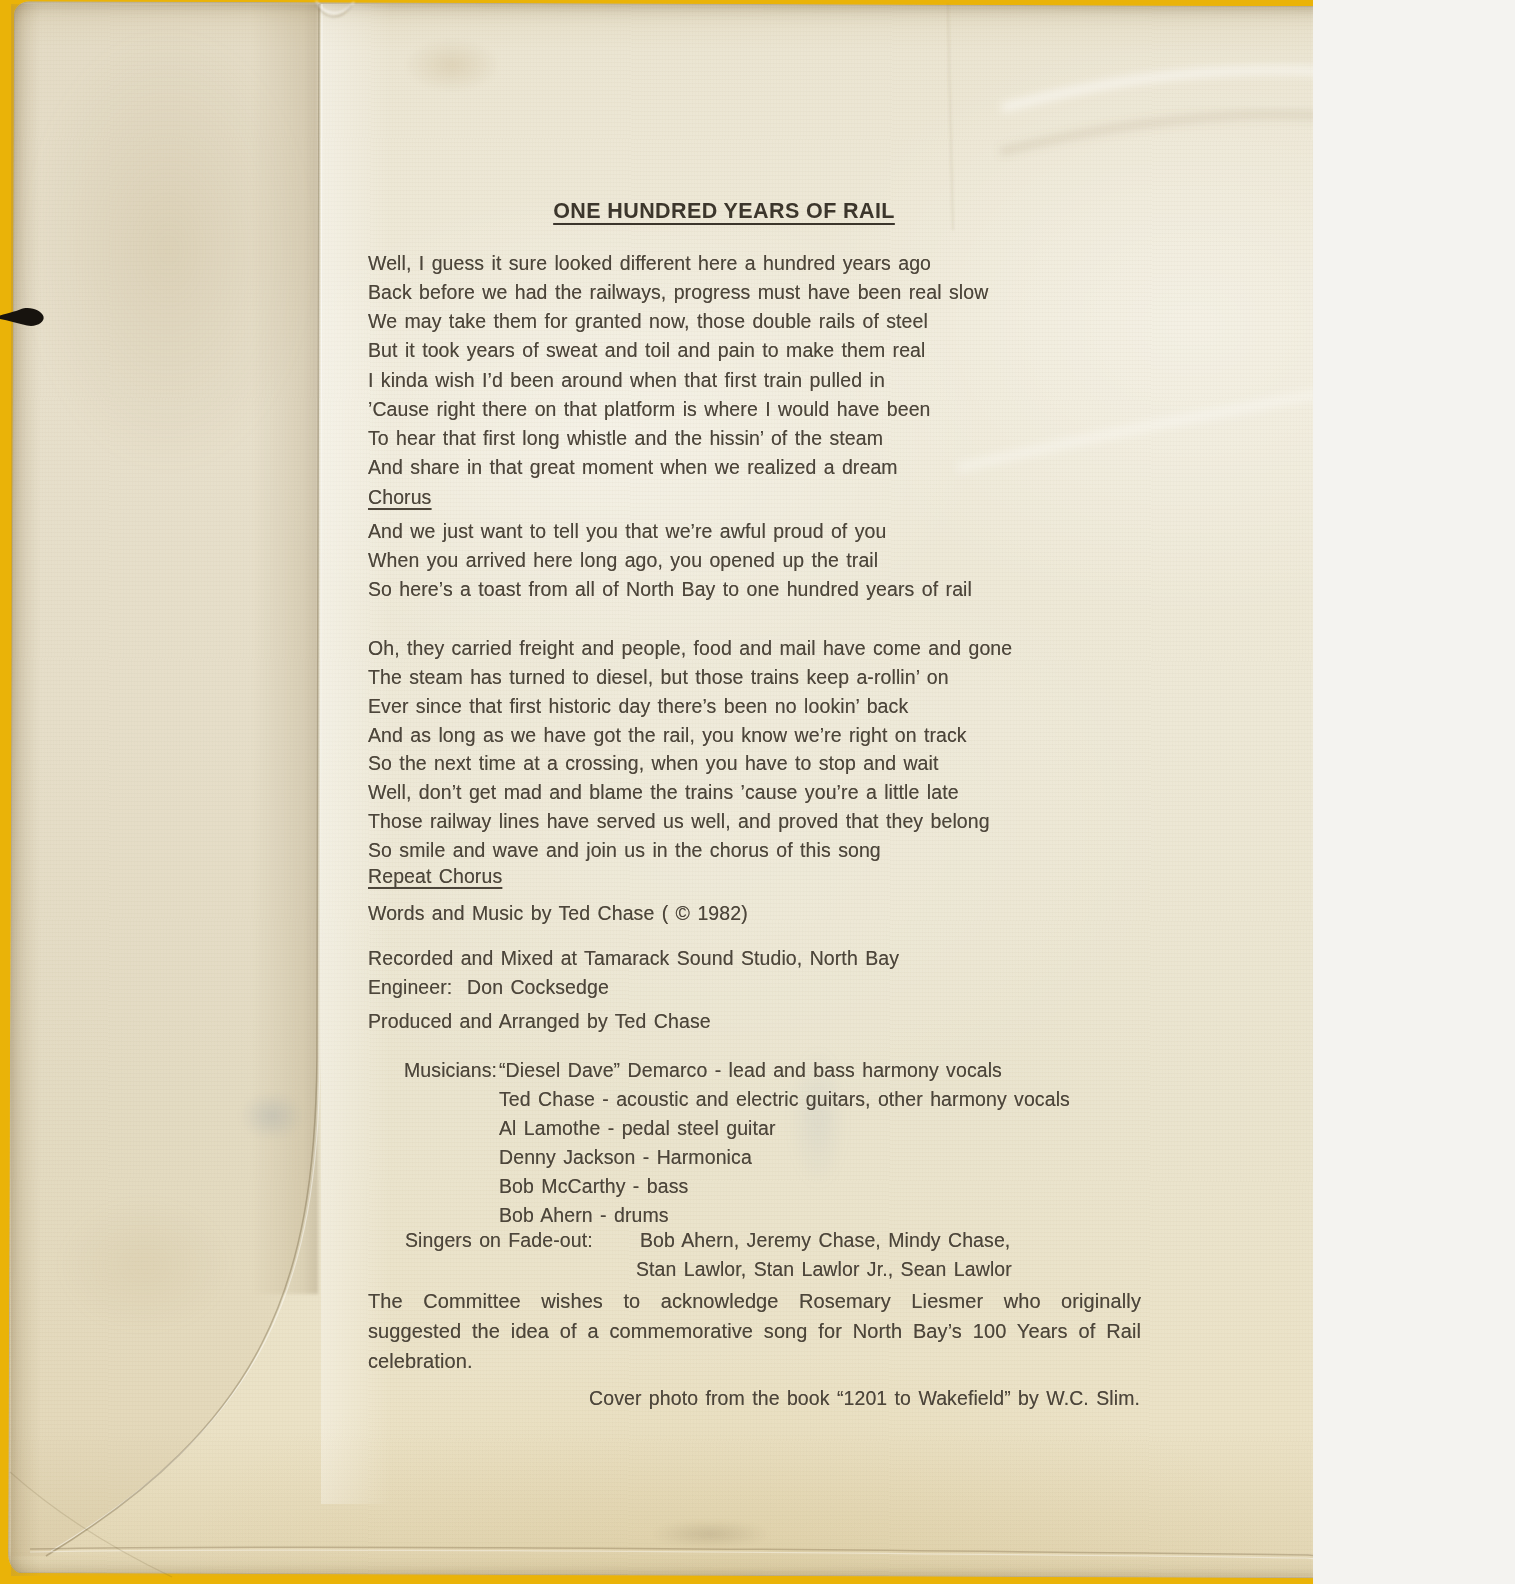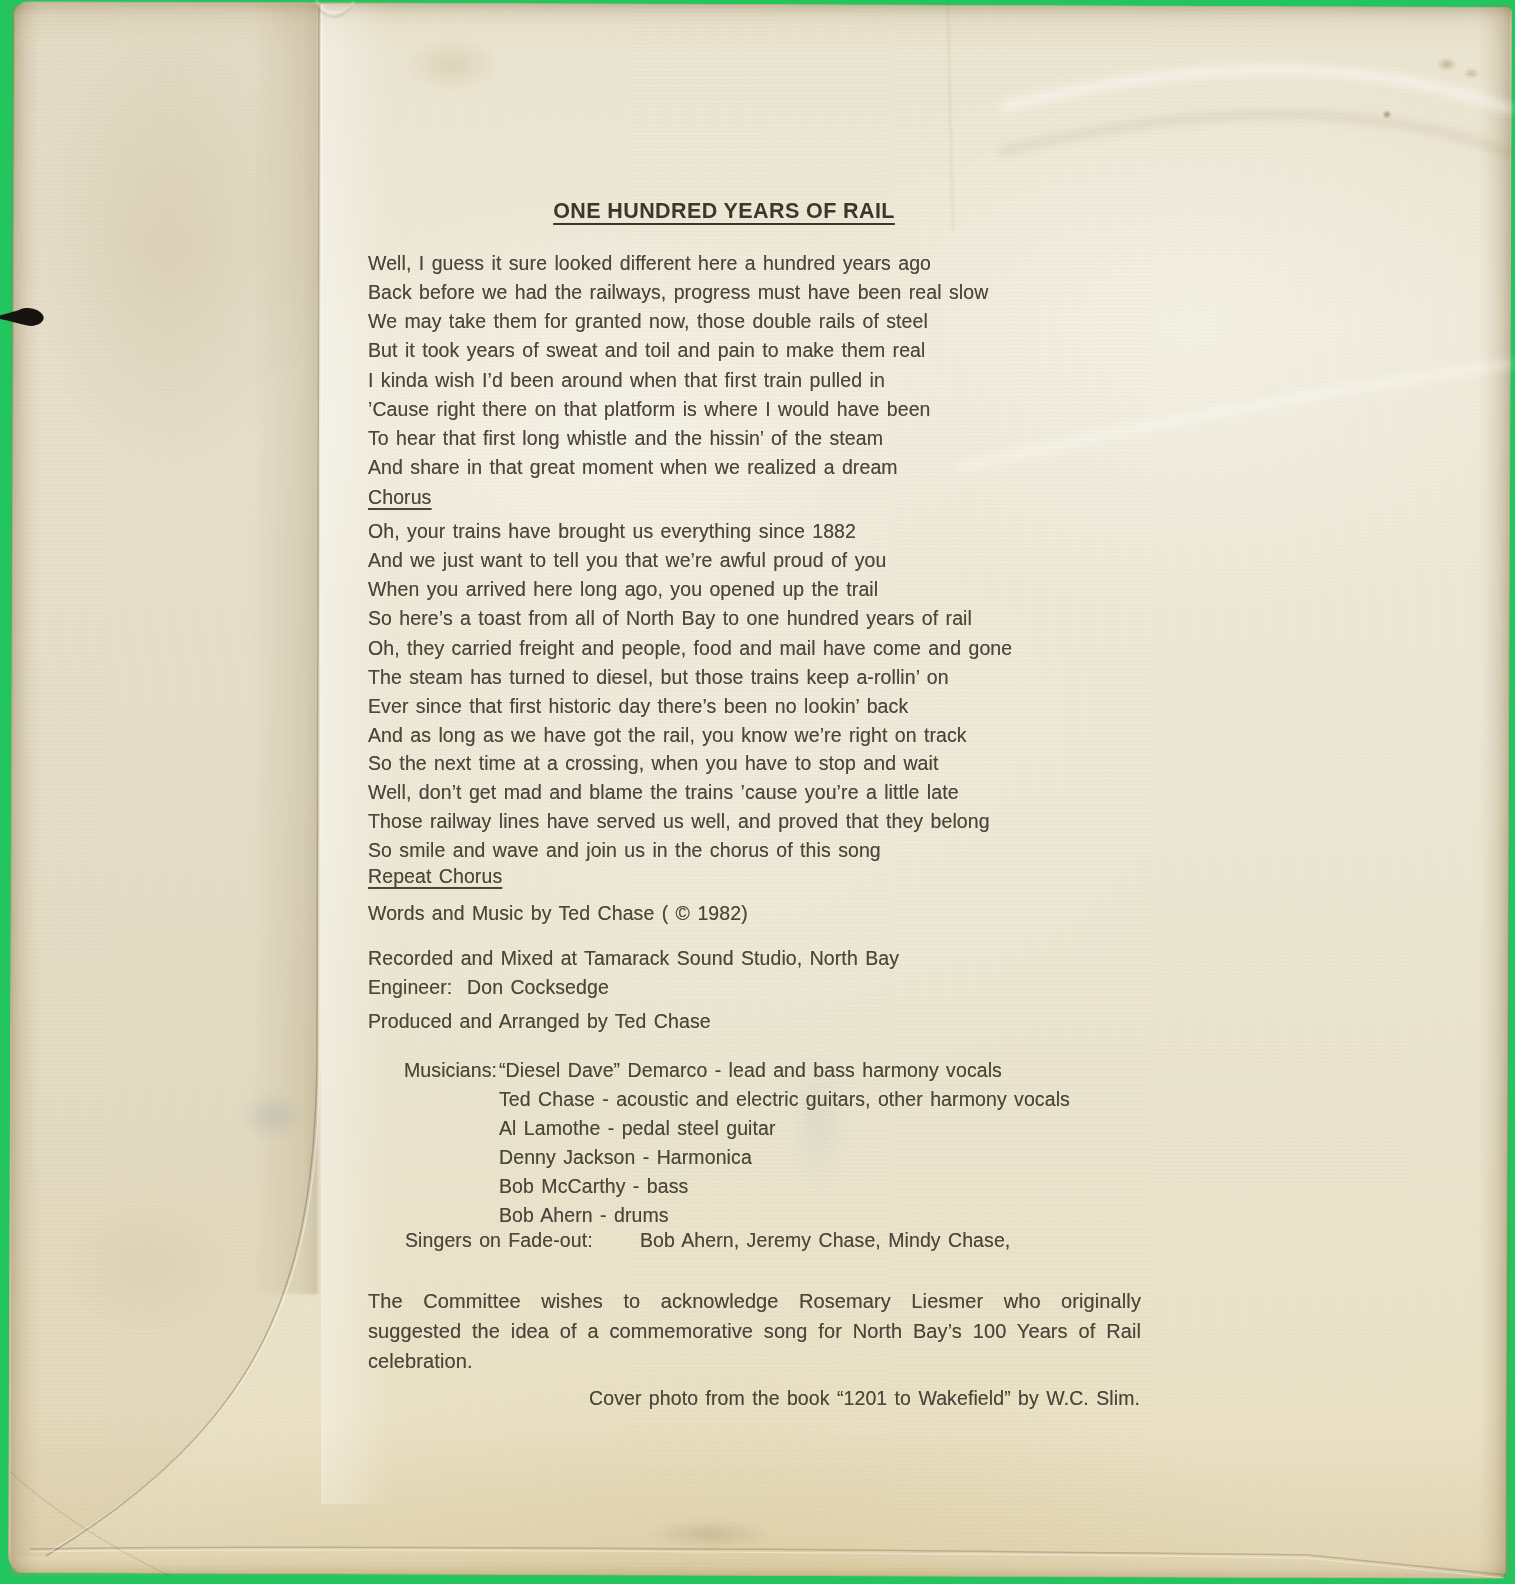--- a/index.html
+++ b/index.html
@@ -1,16 +1,16 @@
 <!DOCTYPE html>
 <html><head>
 <meta charset="utf-8">
 <style>
   html,body{margin:0;padding:0;background:#f4f3f0;}
-  .page{position:relative;width:1515px;height:1584px;background:#22c55e;overflow:hidden;
+  .page{position:relative;width:1313px;height:1584px;background:#eab308;overflow:hidden;
         font-family:"Liberation Sans","DejaVu Sans",sans-serif;}
 
   
   .paper{position:absolute;left:11px;top:4px;width:1498px;height:1572px;
     border-radius:16px 6px 8px 14px / 14px 6px 10px 20px;
     transform:rotate(.22deg);transform-origin:50% 50%;
     background:
       radial-gradient(520px 340px at 600px 430px, rgba(255,255,255,.38), rgba(255,255,255,0) 72%),
       radial-gradient(560px 420px at 1180px 320px, rgba(255,255,255,.30), rgba(255,255,255,0) 70%),
       radial-gradient(640px 420px at 700px 820px, rgba(255,255,255,.16), rgba(255,255,255,0) 75%),
@@ -142,21 +142,20 @@
       <div class="line">’Cause right there on that platform is where I would have been</div>
       <div class="line">To hear that first long whistle and the hissin’ of the steam</div>
       <div class="line">And share in that great moment when we realized a dream</div>
     </div>
 
     <div class="blk" id="b-chorus-label">
       <span class="line ulabel">Chorus</span>
     </div>
 
     <div class="blk" id="b-chorus">
-      <div class="line">Oh, your trains have brought us everything since 1882</div>
       <div class="line">And we just want to tell you that we’re awful proud of you</div>
       <div class="line">When you arrived here long ago, you opened up the trail</div>
       <div class="line">So here’s a toast from all of North Bay to one hundred years of rail</div>
     </div>
 
     <div class="blk" id="b-v5">
       <div class="line">So the next time at a crossing, when you have to stop and wait</div>
       <div class="line">Well, don’t get mad and blame the trains ’cause you’re a little late</div>
       <div class="line">Those railway lines have served us well, and proved that they belong</div>
       <div class="line">So smile and wave and join us in the chorus of this song</div>
@@ -198,20 +197,23 @@
       <div class="line">Bob McCarthy - bass</div>
       <div class="line">Bob Ahern - drums</div>
     </div>
 
     <div class="blk" id="b-fade-label">
       <span class="line">Singers on Fade-out:</span>
     </div>
     <div class="blk" id="b-fade-1">
       <span class="line">Bob Ahern, Jeremy Chase, Mindy Chase,</span>
     </div>
+    <div class="blk" id="b-fade-2">
+      <span class="line">Stan Lawlor, Stan Lawlor Jr., Sean Lawlor</span>
+    </div>
 
     <div class="blk" id="b-ack">
       <div class="ack-line jst">The Committee wishes to acknowledge Rosemary Liesmer who originally</div>
       <div class="ack-line jst">suggested the idea of a commemorative song for North Bay’s 100 Years of Rail</div>
       <div class="ack-line">celebration.</div>
     </div>
 
     <div class="blk center" id="b-cover">
       <span class="line">Cover photo from the book “1201 to Wakefield” by W.C. Slim.</span>
     </div>

